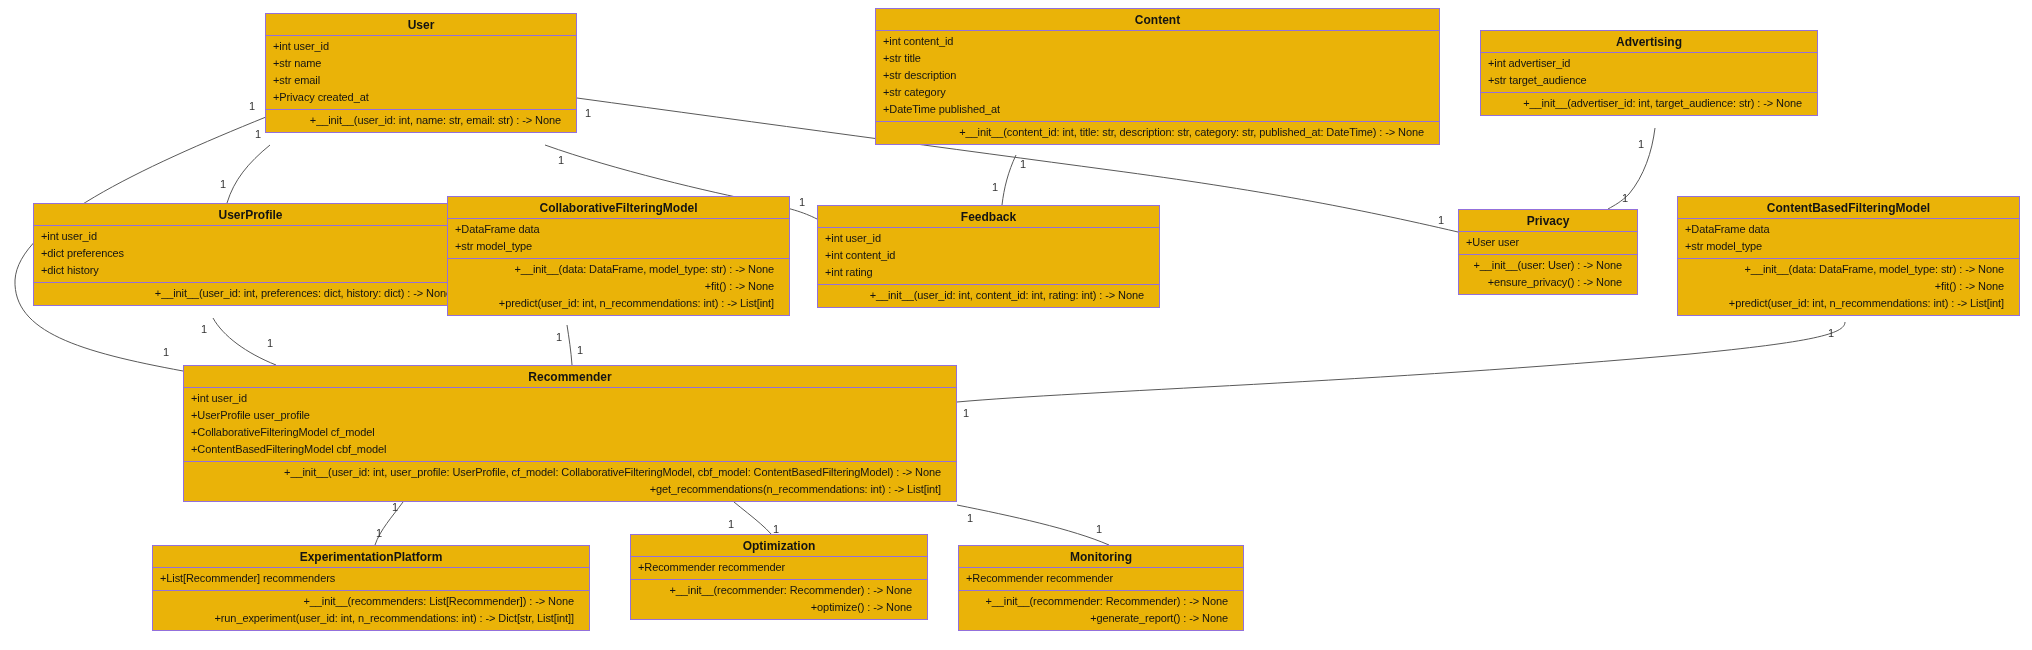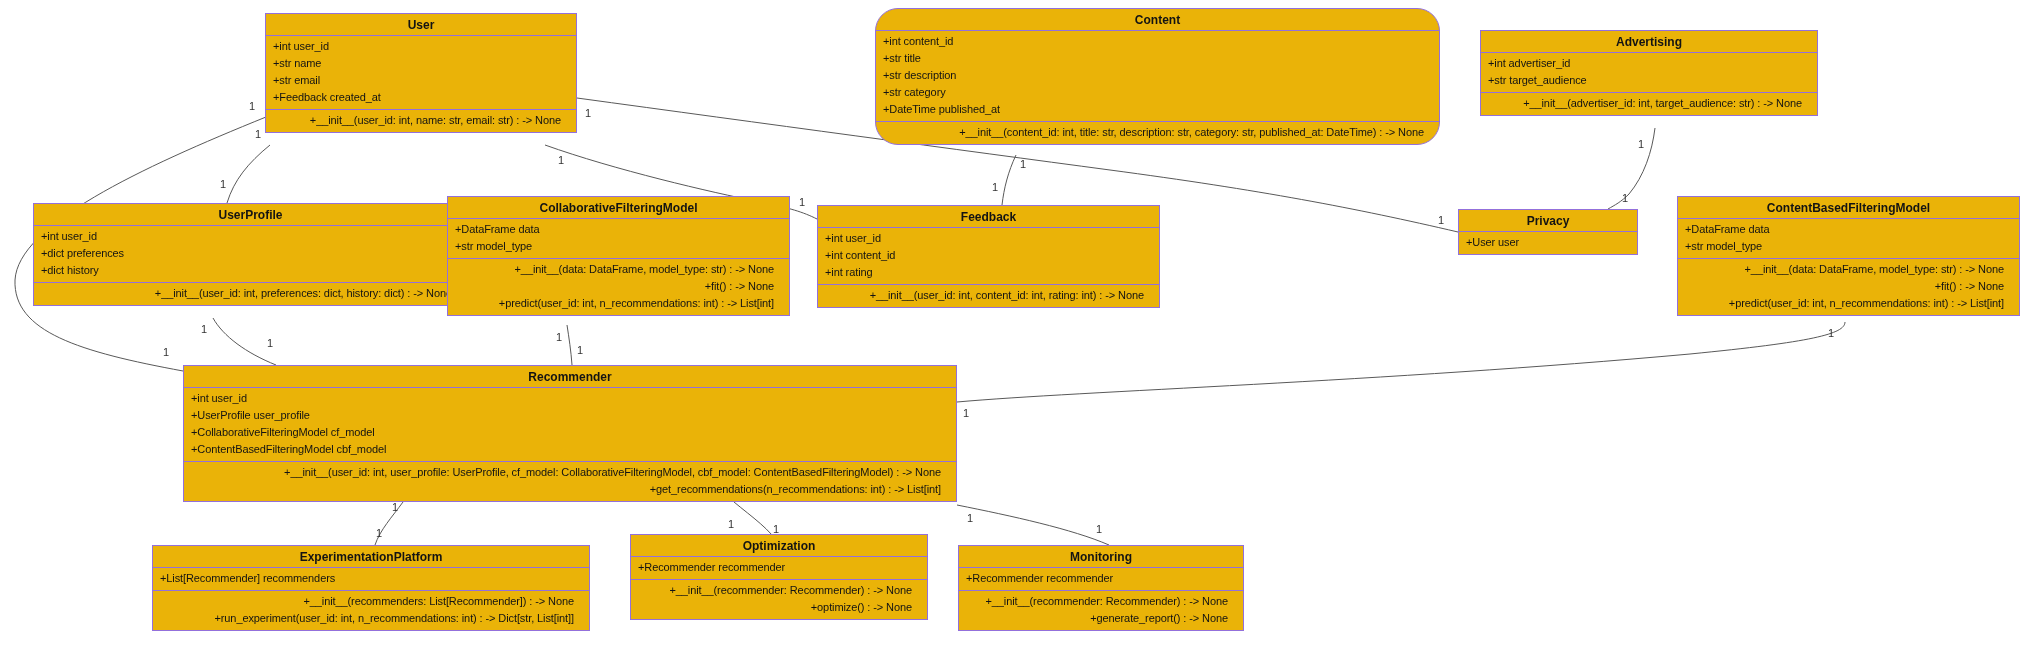--- a/index.html
+++ b/index.html
@@ -100,27 +100,27 @@
       <text x="967" y="522">1</text>
       <text x="1096" y="533">1</text>
     </svg>
   <div id="node-layer">
       <div class="uml-class" style="left: 265px; top: 13px; width: 312px;">
         <div class="uml-title">User</div>
         <div class="uml-section attrs">
           <div class="uml-row">+int user_id</div>
           <div class="uml-row">+str name</div>
           <div class="uml-row">+str email</div>
-          <div class="uml-row">+Feedback created_at</div>
+          <div class="uml-row">+Privacy created_at</div>
         </div>
         <div class="uml-section methods">
           <div class="uml-row">+__init__(user_id: int, name: str, email: str) : -&gt; None</div>
         </div>
       </div>
-      <div class="uml-class" style="left: 875px; top: 8px; width: 565px; border-radius: 23px;">
+      <div class="uml-class" style="left: 875px; top: 8px; width: 565px;">
         <div class="uml-title">Content</div>
         <div class="uml-section attrs">
           <div class="uml-row">+int content_id</div>
           <div class="uml-row">+str title</div>
           <div class="uml-row">+str description</div>
           <div class="uml-row">+str category</div>
           <div class="uml-row">+DateTime published_at</div>
         </div>
         <div class="uml-section methods">
           <div class="uml-row">+__init__(content_id: int, title: str, description: str, category: str, published_at: DateTime) : -&gt; None</div>
@@ -168,20 +168,24 @@
         </div>
         <div class="uml-section methods">
           <div class="uml-row">+__init__(user_id: int, content_id: int, rating: int) : -&gt; None</div>
         </div>
       </div>
       <div class="uml-class" style="left: 1458px; top: 209px; width: 180px;">
         <div class="uml-title">Privacy</div>
         <div class="uml-section attrs">
           <div class="uml-row">+User user</div>
         </div>
+        <div class="uml-section methods">
+          <div class="uml-row">+__init__(user: User) : -&gt; None</div>
+          <div class="uml-row">+ensure_privacy() : -&gt; None</div>
+        </div>
       </div>
       <div class="uml-class" style="left: 1677px; top: 196px; width: 343px;">
         <div class="uml-title">ContentBasedFilteringModel</div>
         <div class="uml-section attrs">
           <div class="uml-row">+DataFrame data</div>
           <div class="uml-row">+str model_type</div>
         </div>
         <div class="uml-section methods">
           <div class="uml-row">+__init__(data: DataFrame, model_type: str) : -&gt; None</div>
           <div class="uml-row">+fit() : -&gt; None</div>

